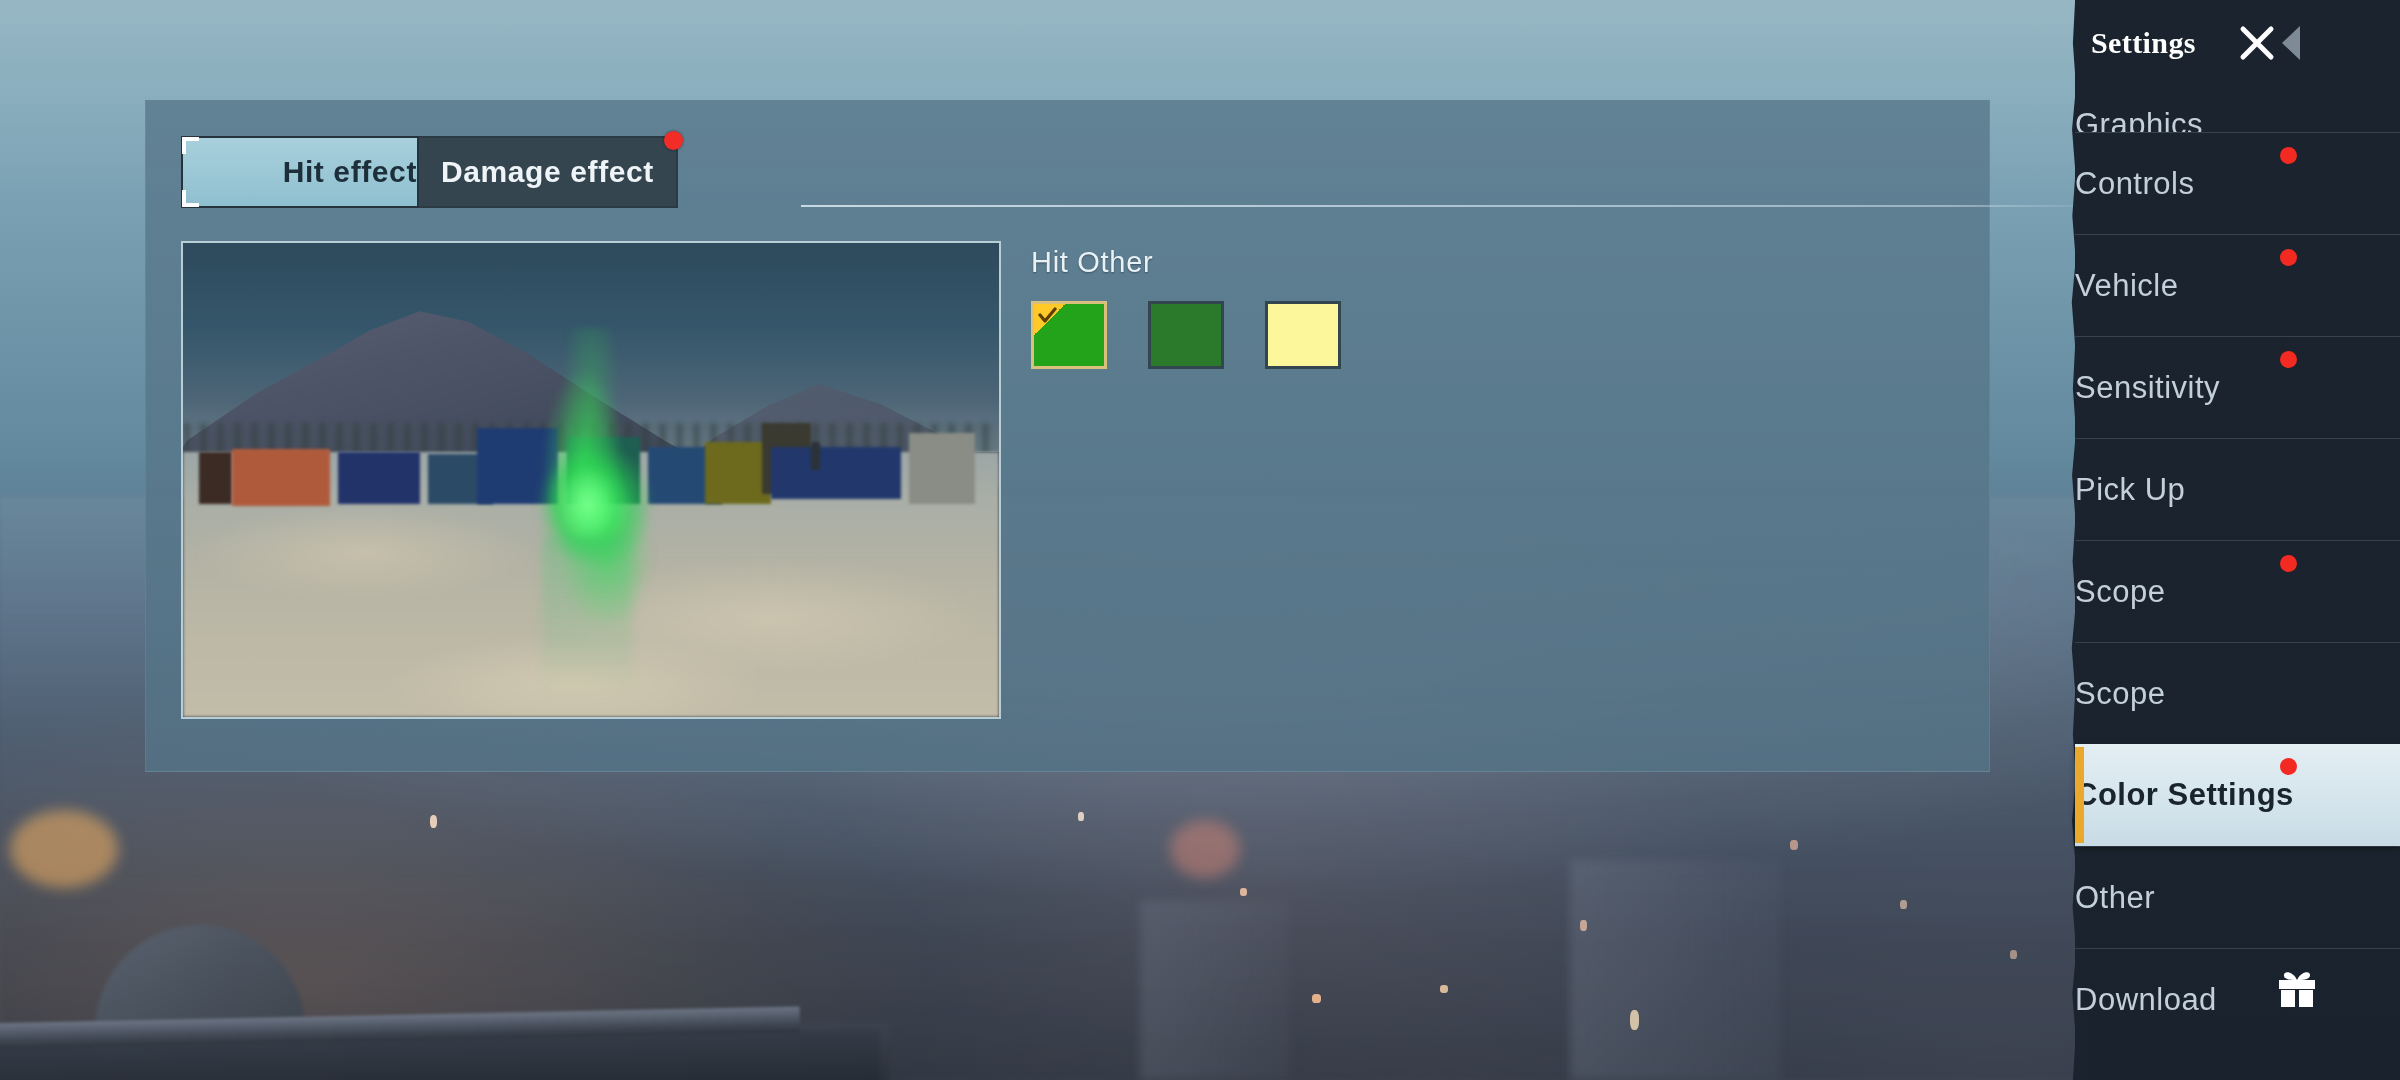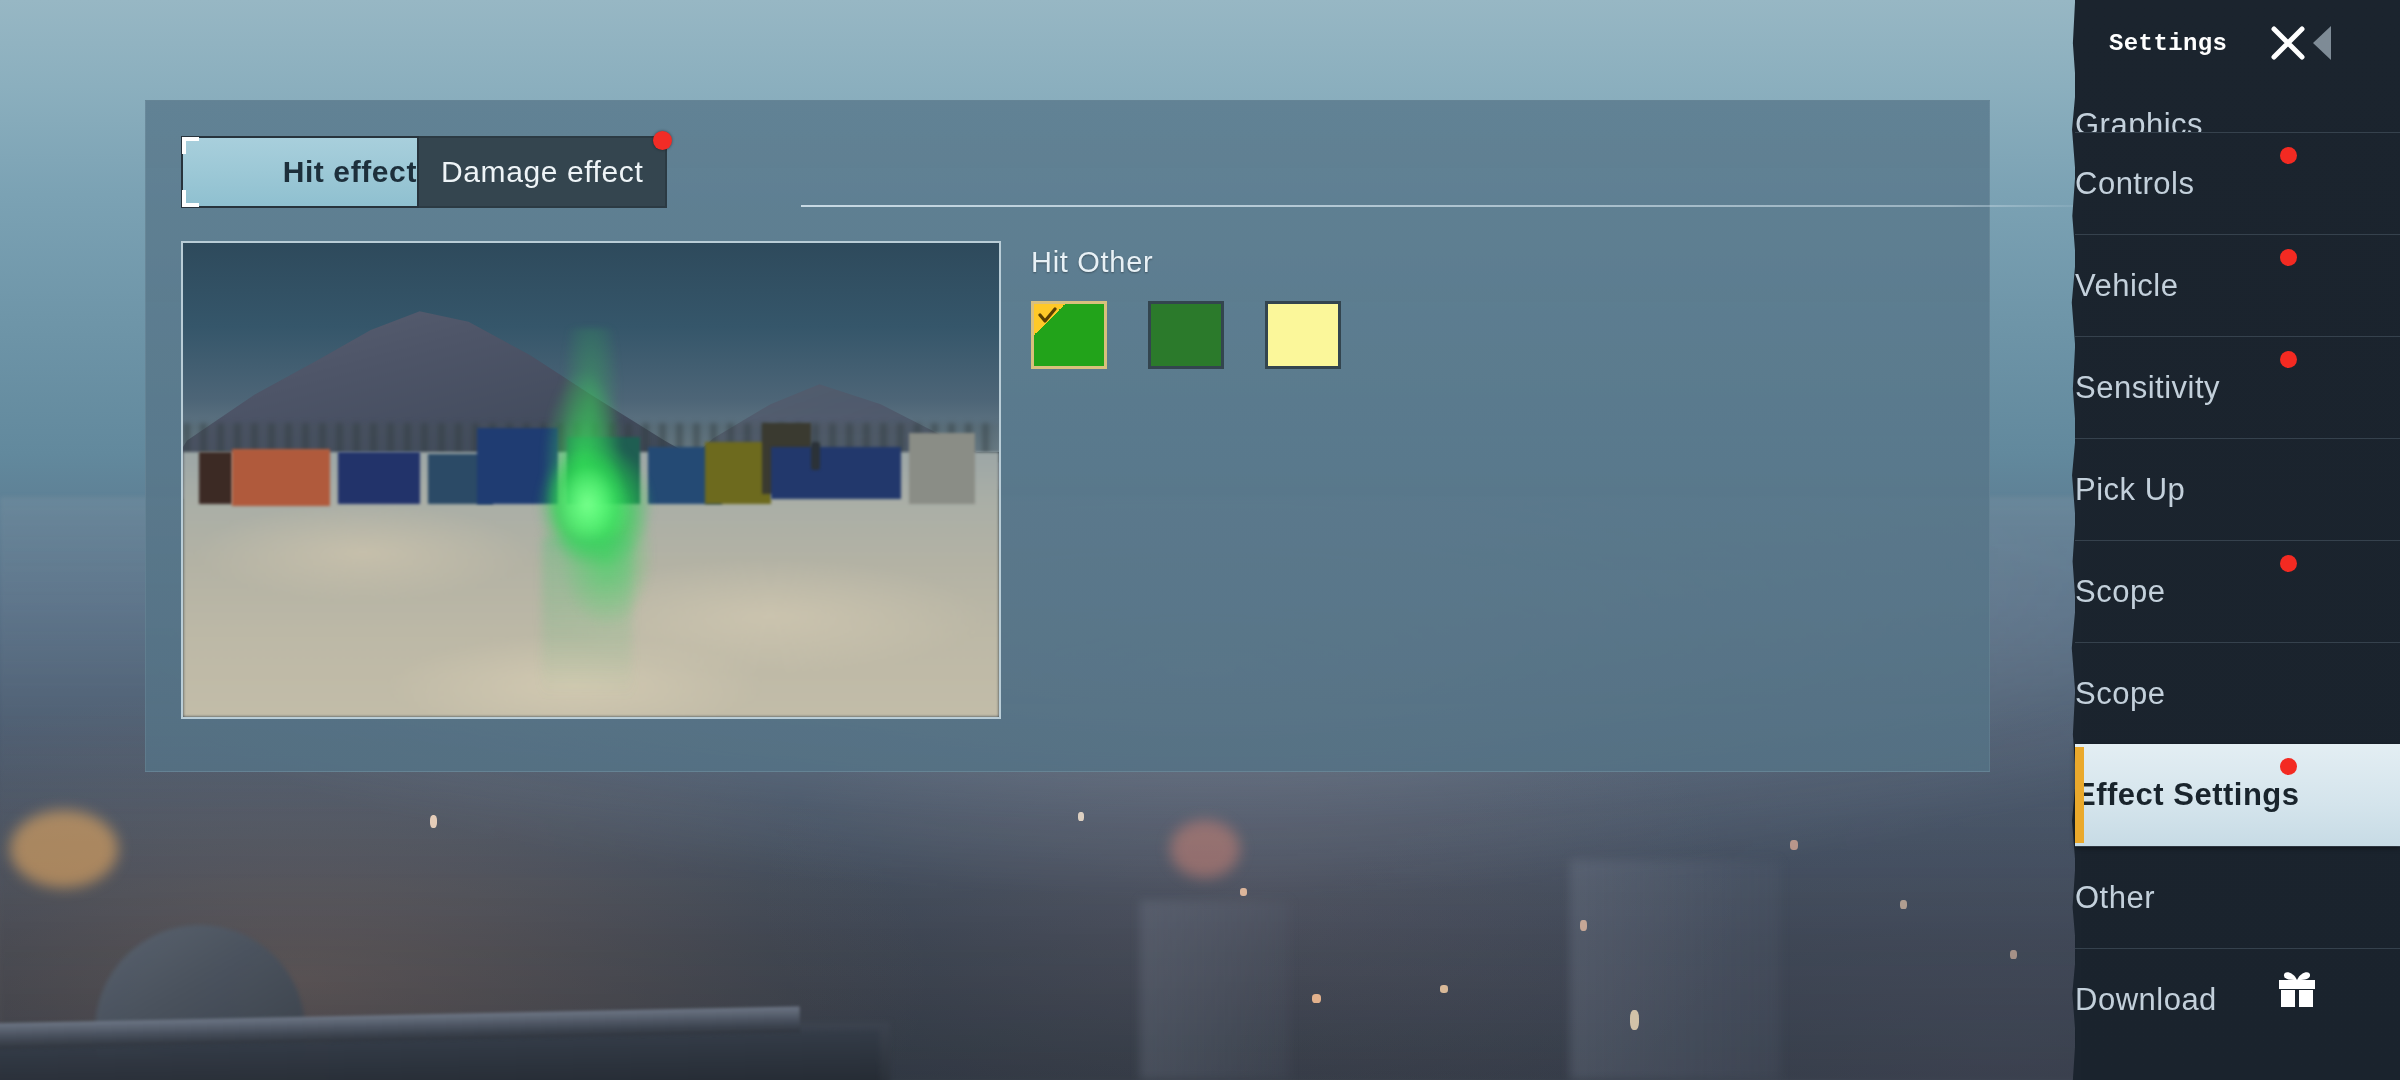--- a/index.html
+++ b/index.html
@@ -89,21 +89,21 @@
     color: #1d2f3b; font-weight: 700;
     border: 2px solid #27333c;
   }
   .tab.active::before, .tab.active::after {
     content: ""; position: absolute; left: -1px; width: 13px; height: 13px;
     border-left: 4px solid #ffffff; pointer-events: none;
   }
   .tab.active::before { top: -1px; border-top: 4px solid #ffffff; }
   .tab.active::after  { bottom: -1px; border-bottom: 4px solid #ffffff; }
   .tab.inactive {
-    background: #34454f; color: #eef4f7; font-weight: 400;
+    background: #34454f; color: #eef4f7; font-weight: 700;
     border: 2px solid #2b3a43; border-left: none;
     padding: 0 22px; min-width: 0;
   }
   .tab-dot {
     position: absolute; top: -7px; right: -7px;
     width: 19px; height: 19px; border-radius: 50%;
     background: #f22c26; box-shadow: 0 0 3px rgba(0,0,0,.45);
   }
   .tab-underline {
     position: absolute; left: 655px; top: 104px; width: 1305px; height: 2px;
@@ -202,23 +202,23 @@
   .sb-edge {
     position: absolute; left: -8px; top: 0; width: 14px; height: 1080px;
     background: #1b242e;
     clip-path: polygon(100% 0,100% 100%,42% 100%,62% 96%,38% 92%,66% 88%,40% 84%,60% 80%,36% 76%,64% 72%,42% 68%,58% 64%,34% 60%,62% 56%,40% 52%,60% 48%,36% 44%,64% 40%,42% 36%,58% 32%,34% 28%,62% 24%,38% 20%,60% 16%,36% 12%,64% 8%,42% 4%,58% 0);
   }
   .sb-head {
     position: absolute; left: 0; top: 0; width: 325px; height: 86px;
     display: flex; align-items: center;
   }
   .sb-title {
-    margin-left: 34px; font-size: 24px; font-weight: 700; color: #ffffff;
+    margin-left: 16px; font-size: 30px; font-weight: 700; color: #ffffff;
     letter-spacing: .4px;
-    font-family: Liberation Mono, monospace;
+    font-family: Liberation Serif, serif;
   }
   .sb-close {
     margin-left: 38px; display: flex; align-items: center; cursor: pointer;
   }
   .sb-tri {
     width: 0; height: 0; margin-left: 2px;
     border-top: 17px solid transparent; border-bottom: 17px solid transparent;
     border-right: 18px solid #7e8b96;
   }
   .sb-list { position: absolute; left: 0; top: 86px; width: 325px; }
@@ -377,21 +377,21 @@
         <span class="sb-dot"></span>
         <span class="sb-label">Scope</span>
       </div>
 
       <div class="sb-item">
         <span class="sb-label">Scope</span>
       </div>
 
       <div class="sb-item active">
         <span class="sb-dot"></span>
-        <span class="sb-label">Effect Settings</span>
+        <span class="sb-label">Color Settings</span>
       </div>
 
       <div class="sb-item">
         <span class="sb-label">Other</span>
       </div>
 
       <div class="sb-item">
         <span class="sb-gift">
           <svg width="46" height="42" viewBox="0 0 46 42">
             <path d="M23 13 C19 4, 9 3, 10 9 C11 13, 18 13, 23 13 Z" fill="#ffffff"></path>

